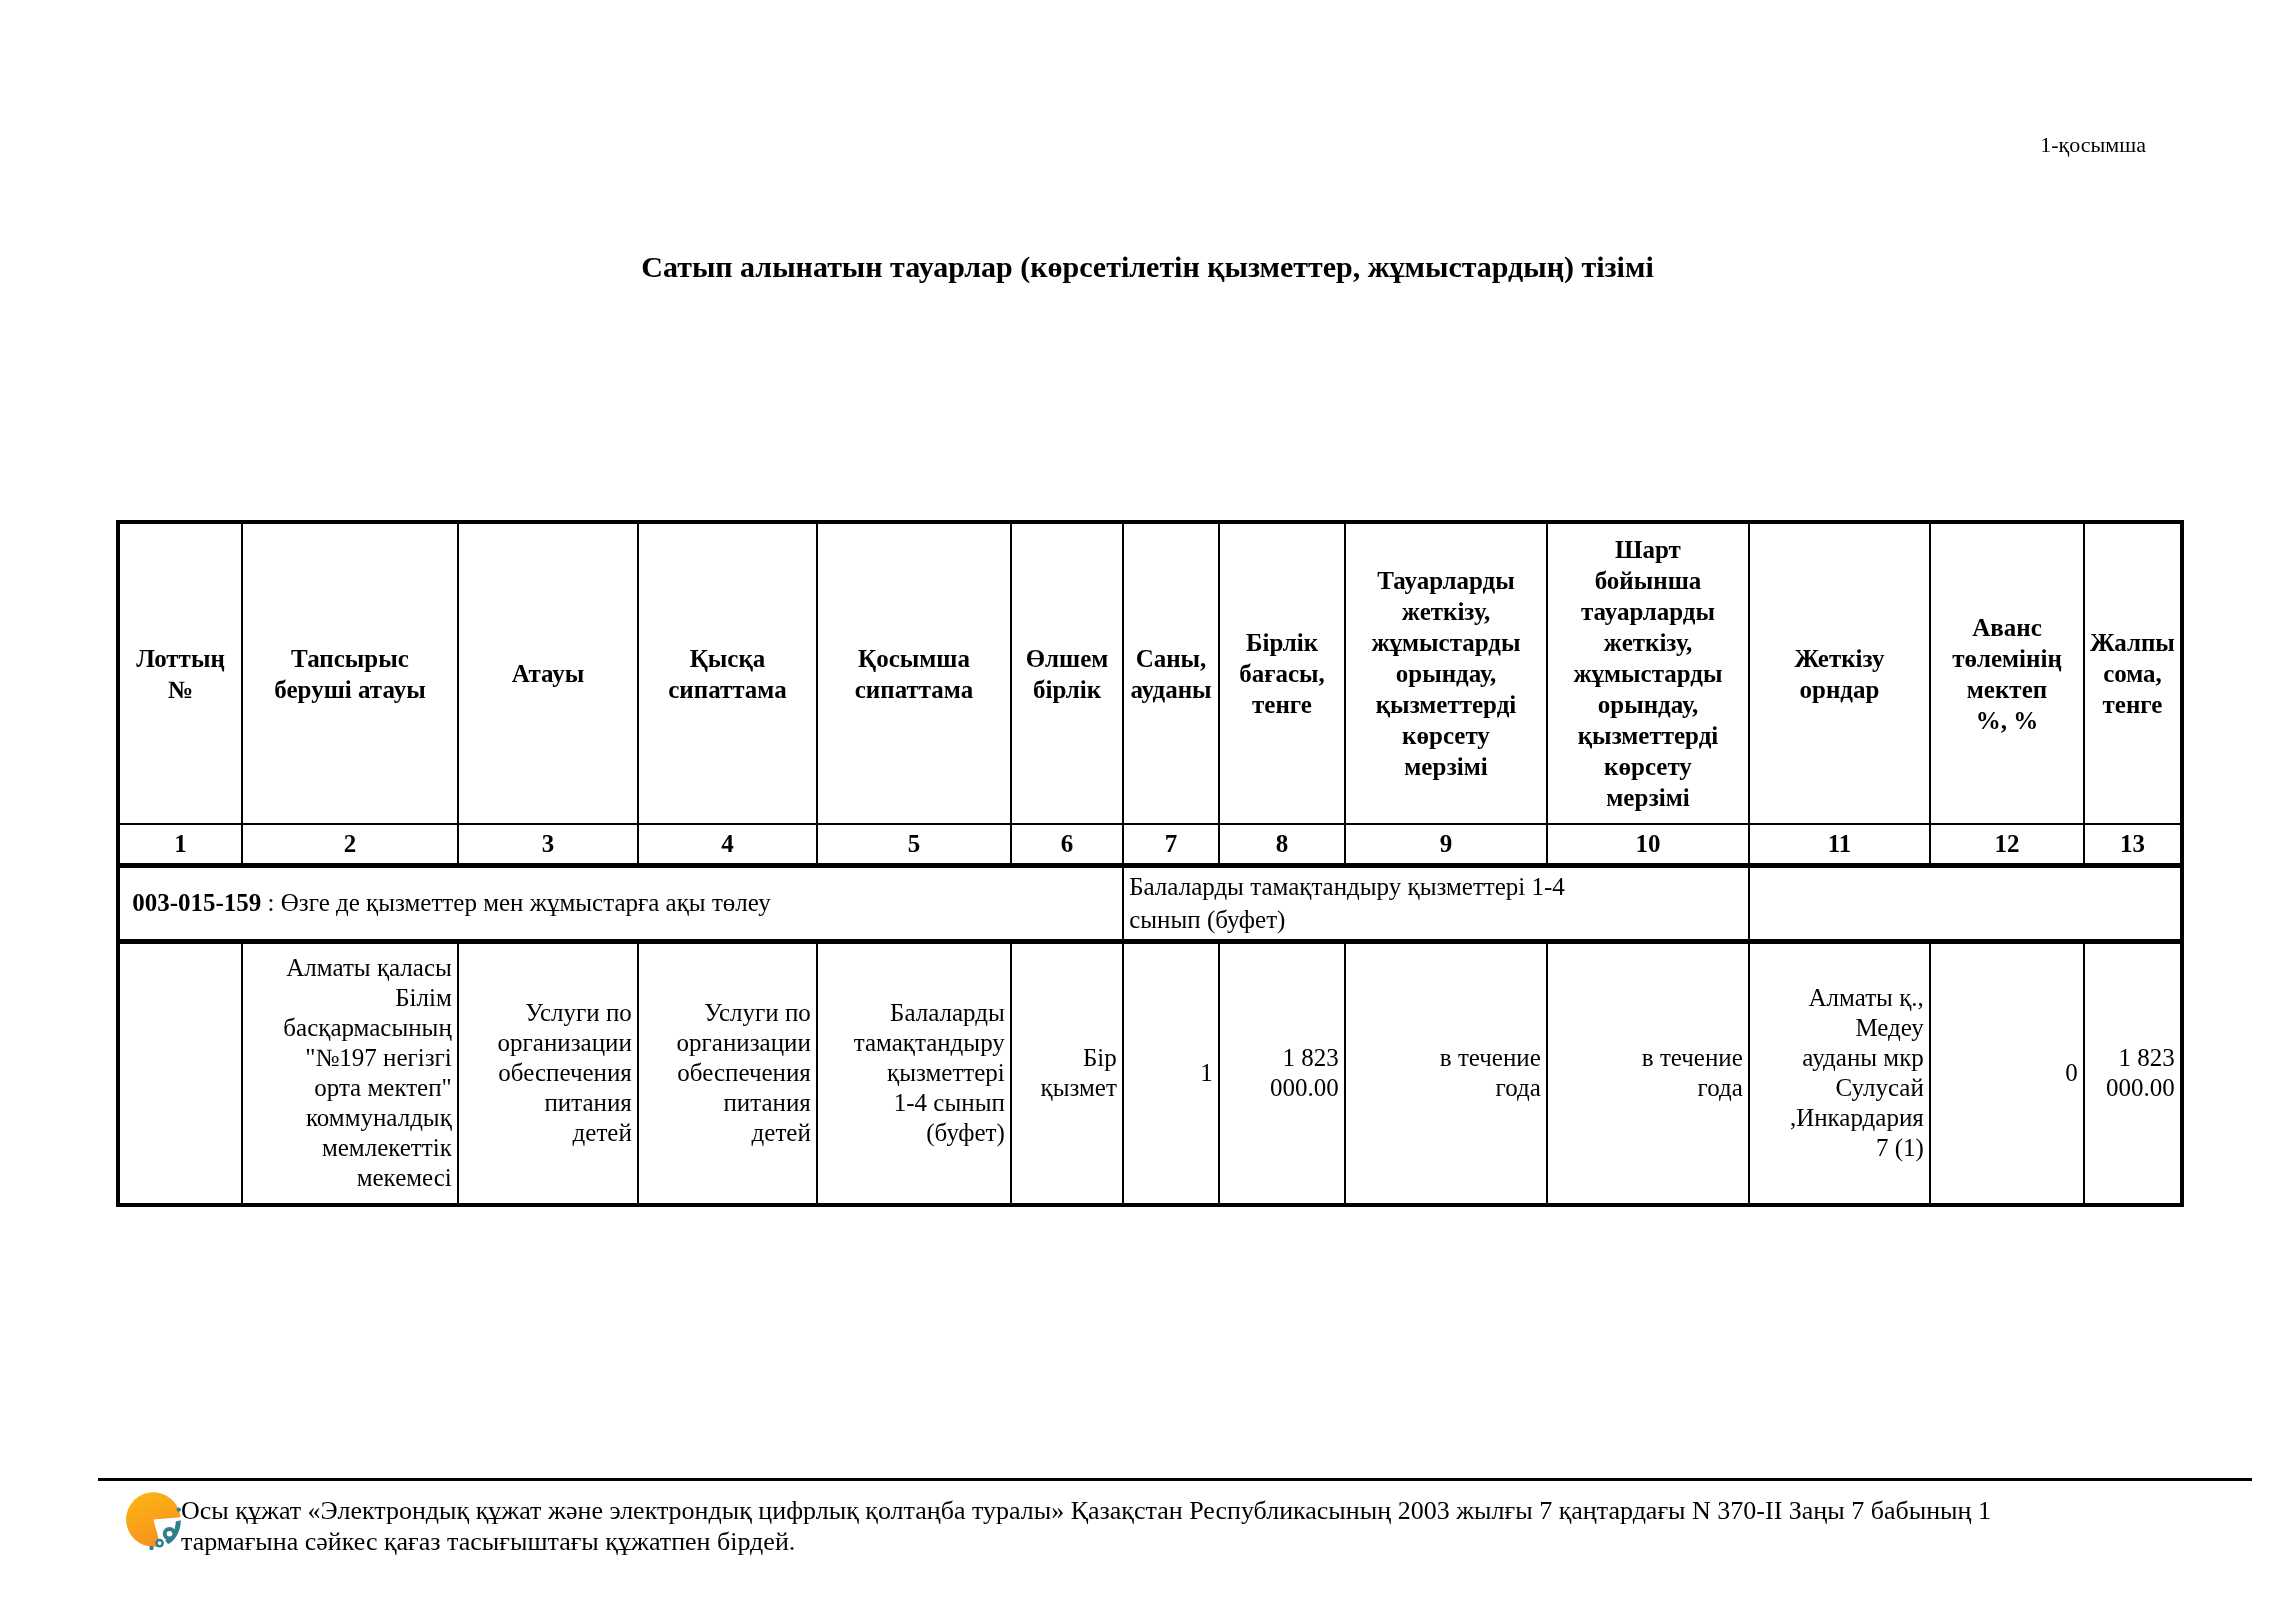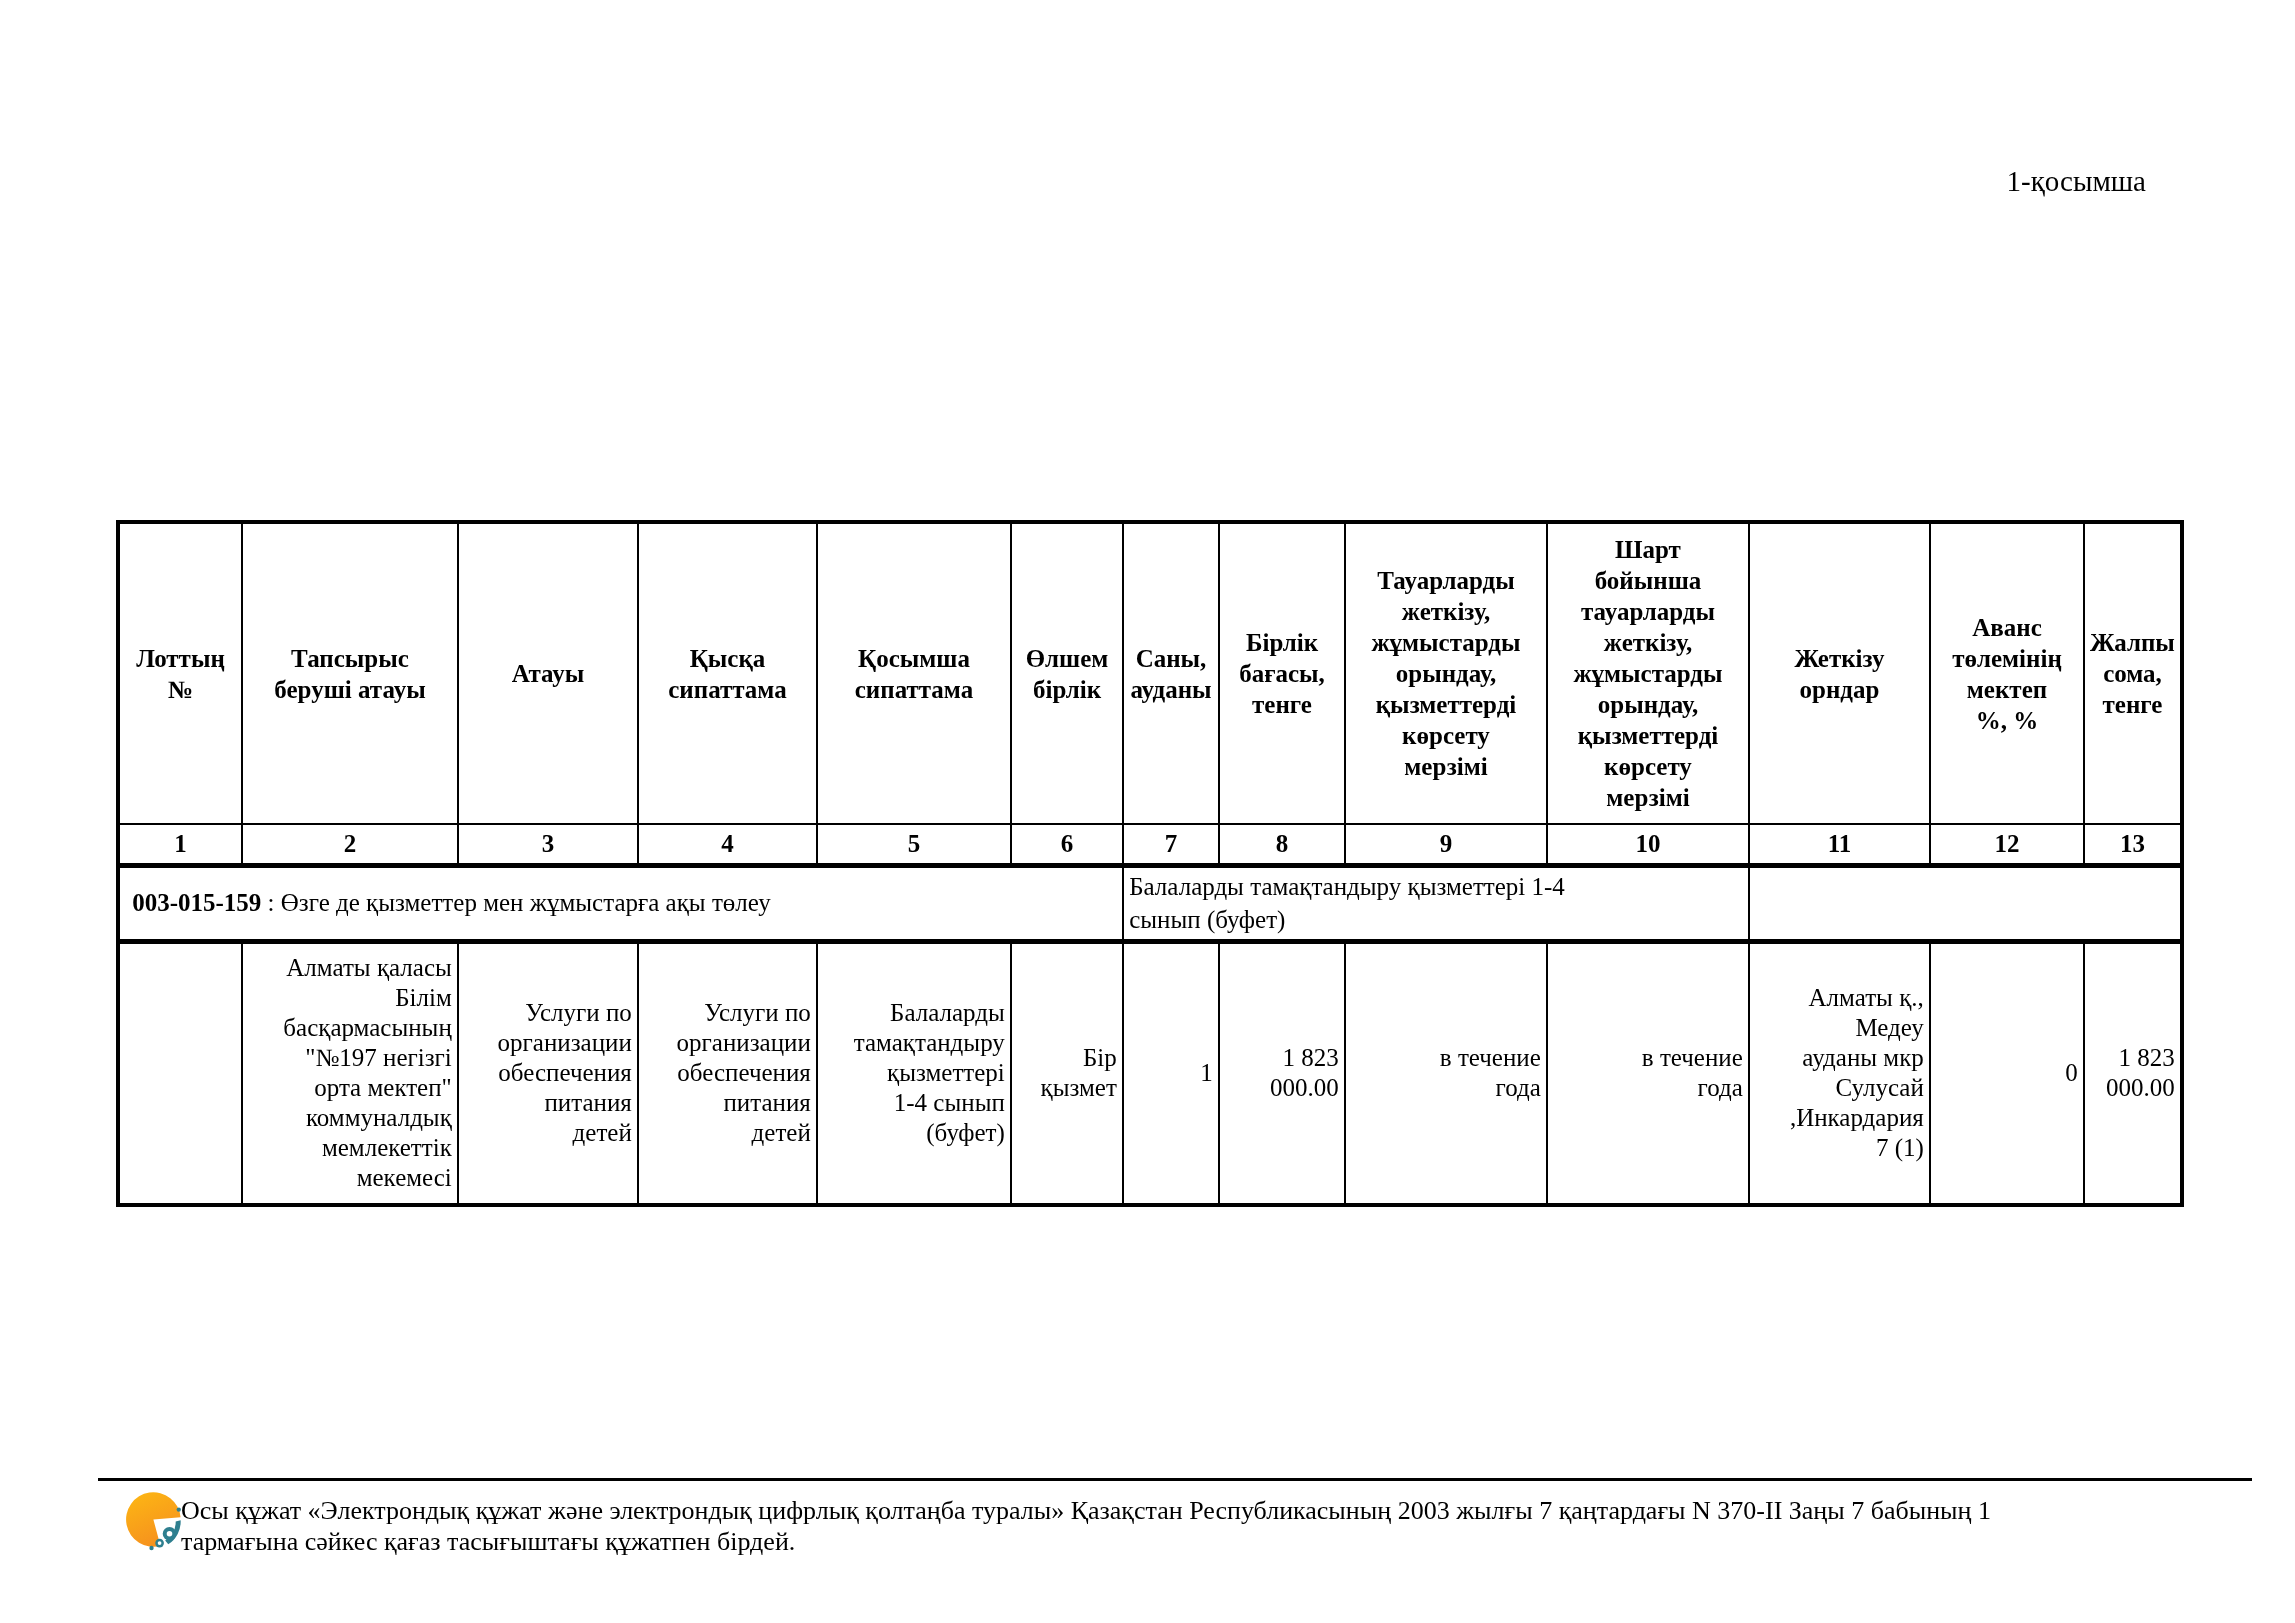--- a/index.html
+++ b/index.html
@@ -10,23 +10,22 @@
     height: 1623px;
     background: #ffffff;
     color: #000000;
     font-family: "Liberation Serif", "DejaVu Serif", serif;
     overflow: hidden;
   }
   .appendix {
     position: absolute;
     top: 128px;
     right: 149px;
-    font-size: 29px;
+    font-size: 22px;
     line-height: 34px;
-    margin-top: 36px;
   }
   .doc-title {
     position: absolute;
     top: 249px;
     left: 0;
     width: 100%;
     text-align: center;
     font-size: 30px;
     font-weight: bold;
     line-height: 35px;
@@ -109,20 +108,21 @@
     white-space: pre-line;
   }
 </style>
 </head>
 <body>
 
 <div class="page">
 
   <div class="appendix">1-қосымша</div>
 
+  <div class="doc-title">Сатып алынатын тауарлар (көрсетілетін қызметтер, жұмыстардың) тізімі</div>
 
   <div class="intro">
   </div>
 
   <table class="proc">
     <colgroup>
       <col style="width:124px">
         <col style="width:216px">
         <col style="width:180px">
       <col style="width:179px">

